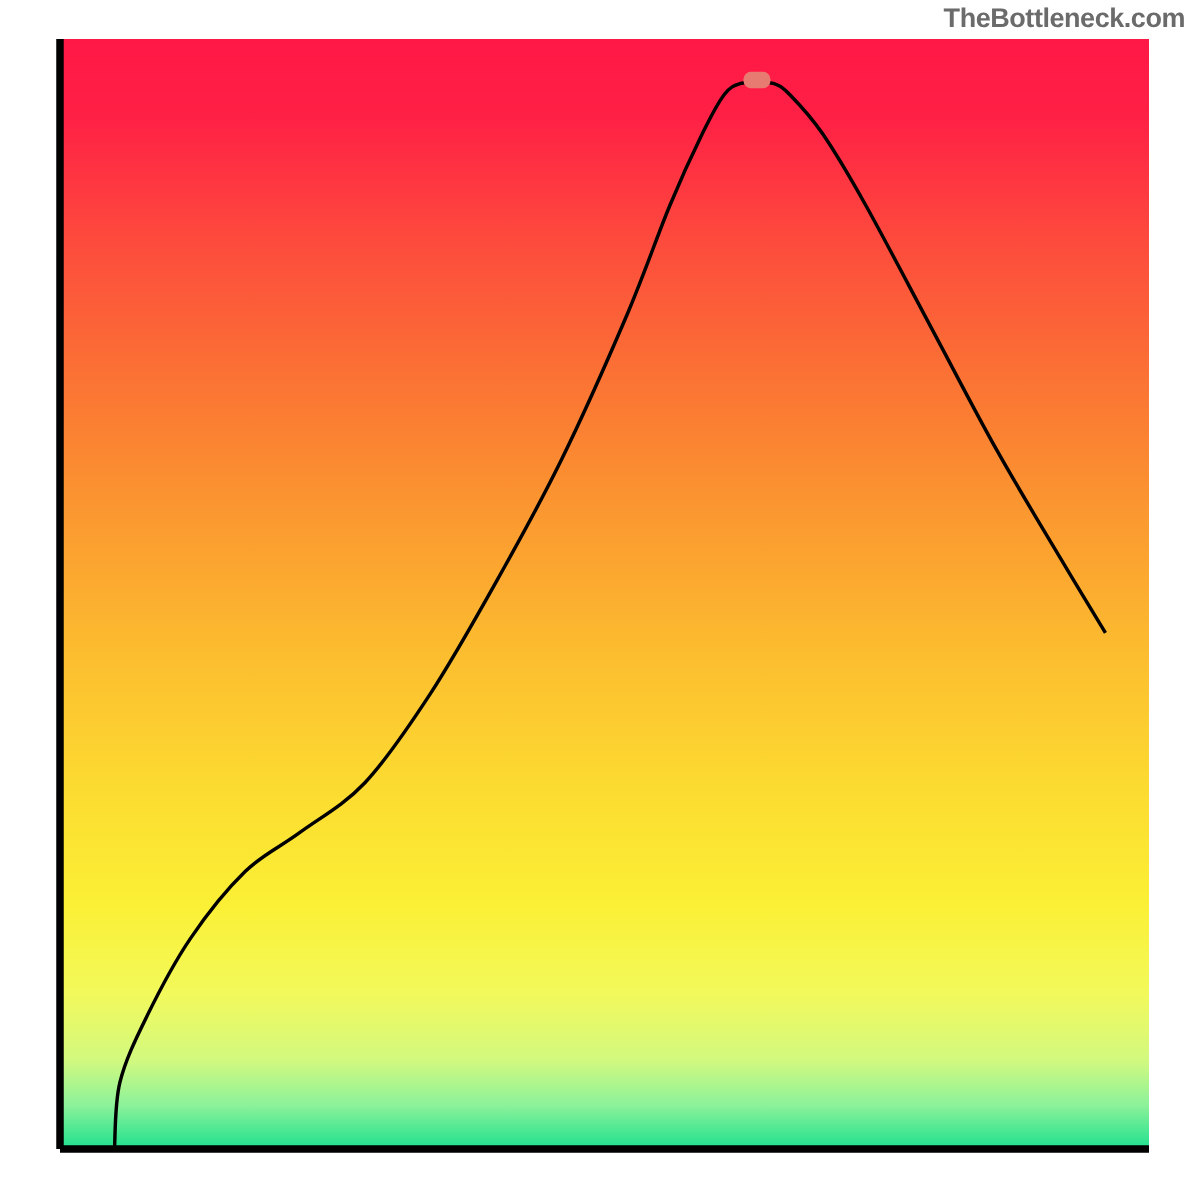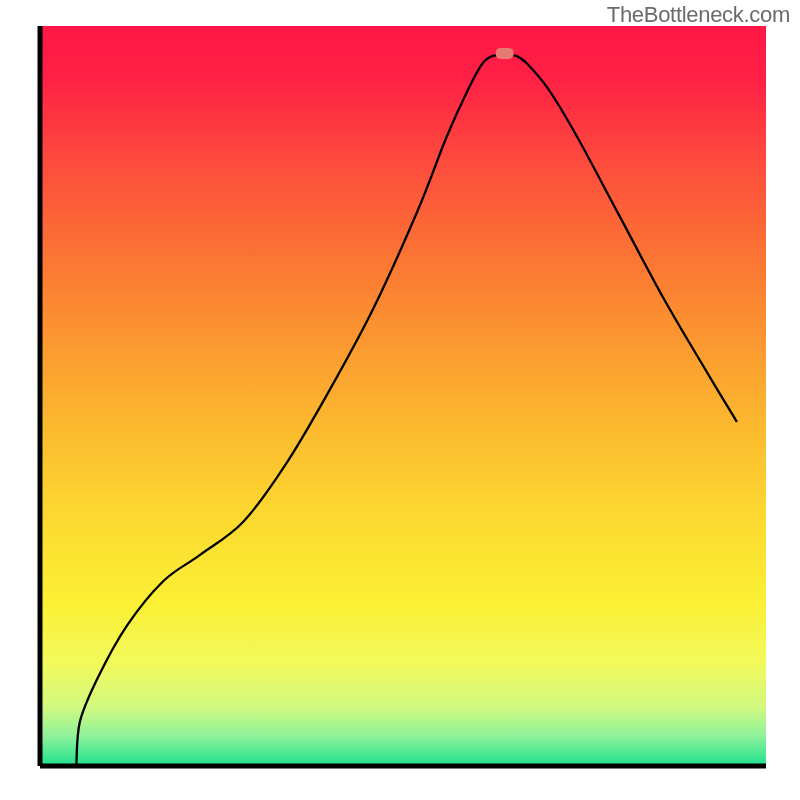--- a/index.html
+++ b/index.html
@@ -12,22 +12,22 @@
   }
   .wrap {
     position: relative;
     width: 800px;
     height: 800px;
   }
   .watermark {
     position: absolute;
     top: 2px;
     right: 10px;
-    font-size: 22px;
-    font-weight: 400;
+    font-size: 18px;
+    font-weight: 700;
     color: #6b6b6b;
     letter-spacing: -0.3px;
   }
   svg {
     display: block;
   }
 </style>
 </head>
 <body>
 

